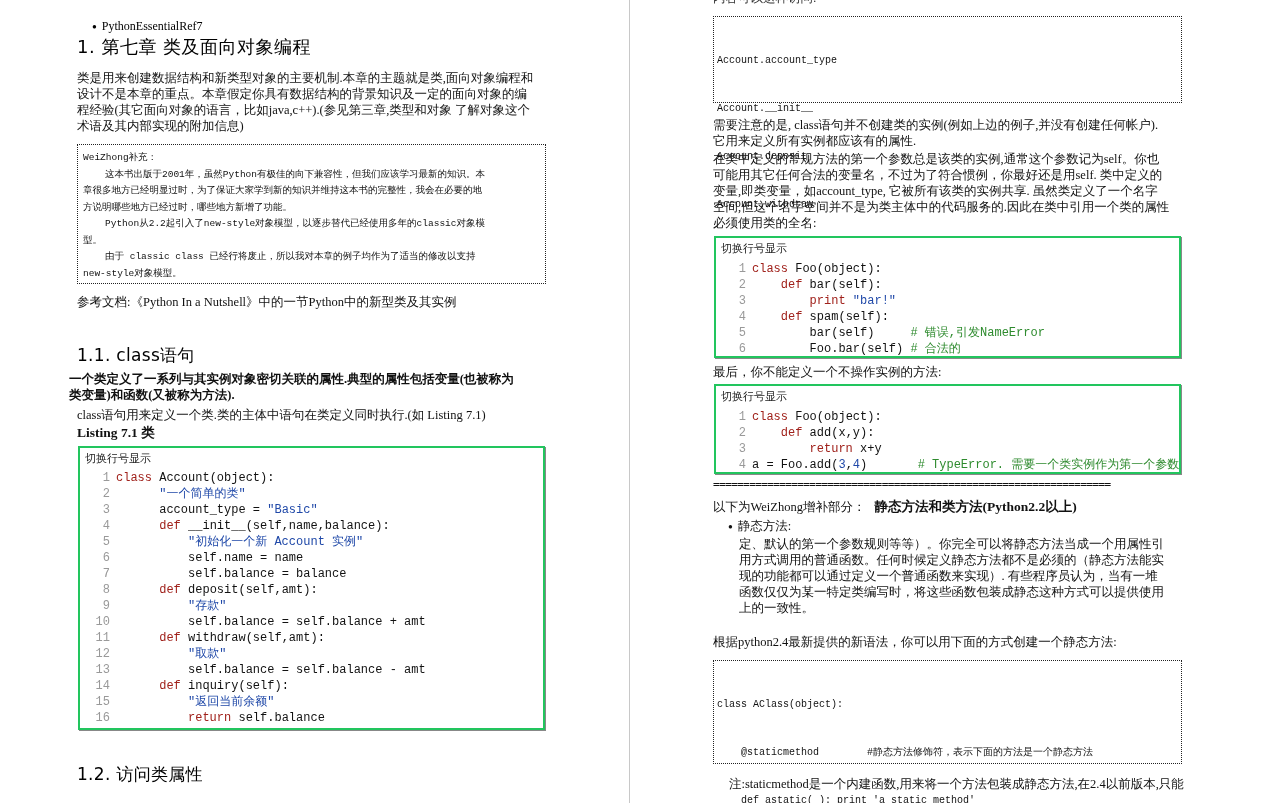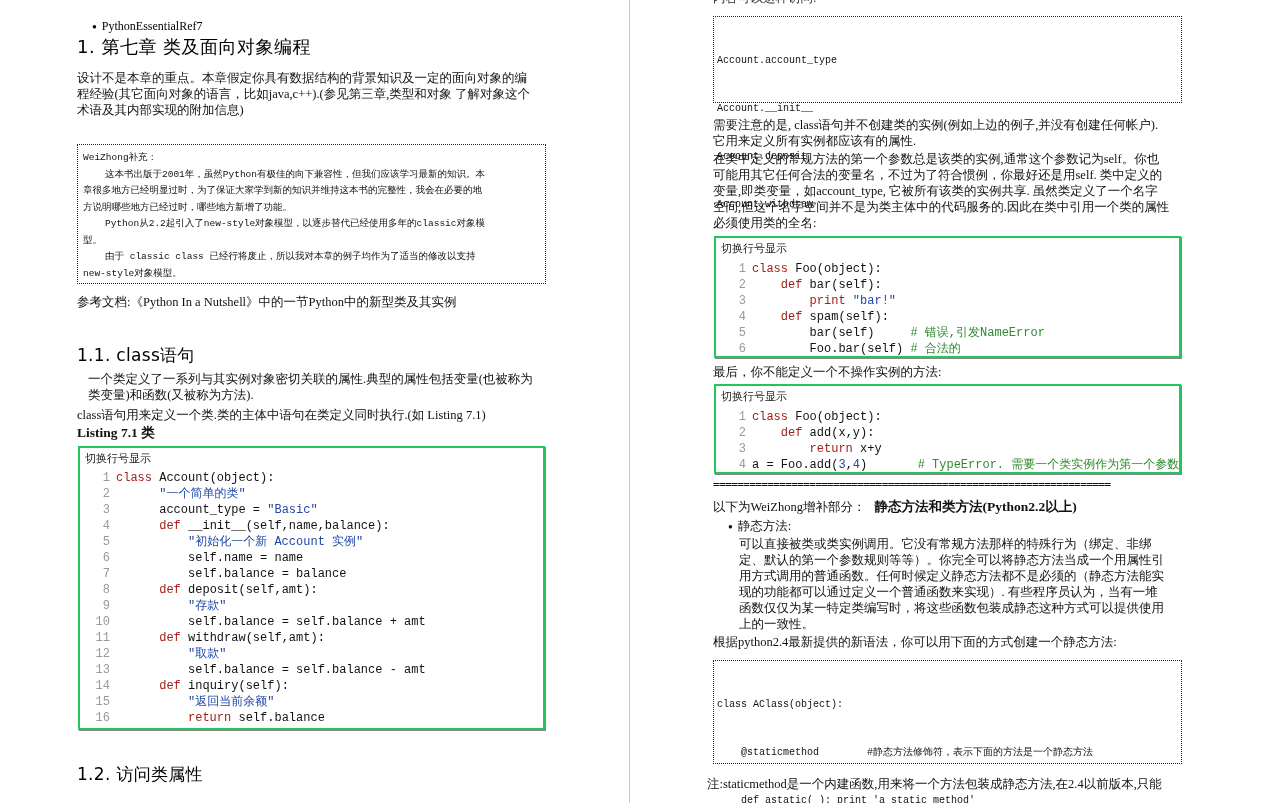--- a/index.html
+++ b/index.html
@@ -43,41 +43,42 @@
 
 <div class="divider"></div>
 
 <div id="left-page" class="page">
 
   <div class="abs serif bullet-top">PythonEssentialRef7</div>
 
   <div class="abs h1" style="left:77px; top:35px;">1.  第七章 类及面向对象编程</div>
 
   <div class="abs para" style="left:77px; top:70px; width:475px;">
+    <div>类是用来创建数据结构和新类型对象的主要机制.本章的主题就是类,面向对象编程和</div>
     <div>设计不是本章的重点。本章假定你具有数据结构的背景知识及一定的面向对象的编</div>
     <div>程经验(其它面向对象的语言，比如java,c++).(参见第三章,类型和对象 了解对象这个</div>
     <div>术语及其内部实现的附加信息)</div>
   </div>
 
   <div class="abs dotted-box note-box" style="left:77px; top:144px; width:469px; height:140px;">
     <div>WeiZhong补充：</div>
     <div class="indent">这本书出版于2001年，虽然Python有极佳的向下兼容性，但我们应该学习最新的知识。本</div>
     <div>章很多地方已经明显过时，为了保证大家学到新的知识并维持这本书的完整性，我会在必要的地</div>
     <div>方说明哪些地方已经过时，哪些地方新增了功能。</div>
     <div class="indent">Python从2.2起引入了new-style对象模型，以逐步替代已经使用多年的classic对象模</div>
     <div>型。</div>
     <div class="indent">由于 classic class 已经行将废止，所以我对本章的例子均作为了适当的修改以支持</div>
     <div>new-style对象模型。</div>
   </div>
 
   <div class="abs para" style="left:77px; top:294px;">参考文档:《Python In a Nutshell》中的一节Python中的新型类及其实例</div>
 
   <div class="abs h2" style="left:77px; top:344px;">1.1.  class语句</div>
 
-  <div class="abs para" style="left:88px; top:371px; width:475px;">
+  <div class="abs para" style="left:69px; top:371px; width:475px;font-weight:bold;">
     <div>一个类定义了一系列与其实例对象密切关联的属性.典型的属性包括变量(也被称为</div>
     <div>类变量)和函数(又被称为方法).</div>
   </div>
 
   <div class="abs para" style="left:77px; top:407px;">class语句用来定义一个类.类的主体中语句在类定义同时执行.(如 Listing 7.1)</div>
 
   <div class="abs para bold" style="left:77px; top:425px; font-size:13.5px;">Listing 7.1 类</div>
 
   <div class="abs code-frame" id="code-account" style="left:78px; top:446px; width:467px; height:284px;">
     <div class="toggle">切换行号显示</div>
@@ -156,34 +157,33 @@
   <div class="abs equals-line" style="left:82px; top:478px; width:512px;">==================================================================</div>
 
   <div class="abs para" style="left:82px; top:499px;">
     <span>以下为WeiZhong增补部分：</span>
     <span class="bold" style="font-size:13.5px; margin-left:6px;">静态方法和类方法(Python2.2以上)</span>
   </div>
 
   <div class="abs para" style="left:97px; top:518px; width:470px;">
     <div><span style="font-size:8px; position:relative; top:-1px; margin-right:5px;">●</span><span>静态方法:</span></div>
     <div style="padding-left:11px;">
-      <div>可以直接被类或类实例调用。它没有常规方法那样的特殊行为（绑定、非绑</div>
       <div>定、默认的第一个参数规则等等）。你完全可以将静态方法当成一个用属性引</div>
       <div>用方式调用的普通函数。任何时候定义静态方法都不是必须的（静态方法能实</div>
       <div>现的功能都可以通过定义一个普通函数来实现）. 有些程序员认为，当有一堆</div>
       <div>函数仅仅为某一特定类编写时，将这些函数包装成静态这种方式可以提供使用</div>
       <div>上的一致性。</div>
     </div>
   </div>
 
   <div class="abs para" style="left:82px; top:634px;">根据python2.4最新提供的新语法，你可以用下面的方式创建一个静态方法:</div>
 
   <div class="abs dotted-box plain-code" style="left:82px; top:660px; width:469px; height:104px; padding:4px 3px;">
     <div>class AClass(object):</div>
     <div>    @staticmethod        #静态方法修饰符，表示下面的方法是一个静态方法</div>
     <div>    def astatic( ): print 'a static method'</div>
     
     
     
   </div>
 
-  <div class="abs para" style="left:76px; top:776px;text-align:right;">注:staticmethod是一个内建函数,用来将一个方法包装成静态方法,在2.4以前版本,只能</div>
+  <div class="abs para" style="left:98px; top:776px;text-align:right;">注:staticmethod是一个内建函数,用来将一个方法包装成静态方法,在2.4以前版本,只能</div>
 </div>
 
 </body></html>

